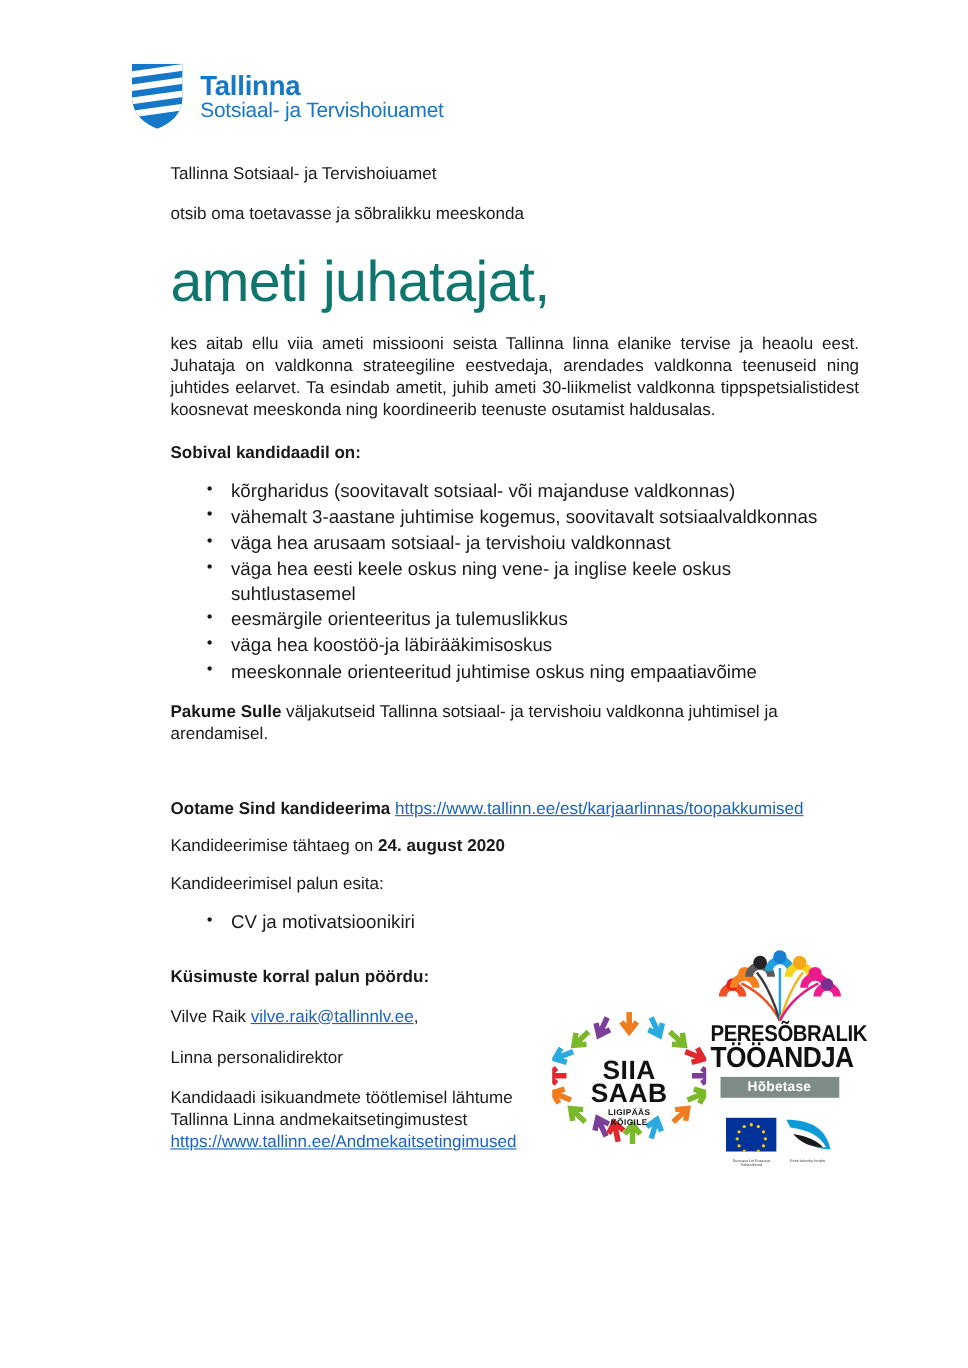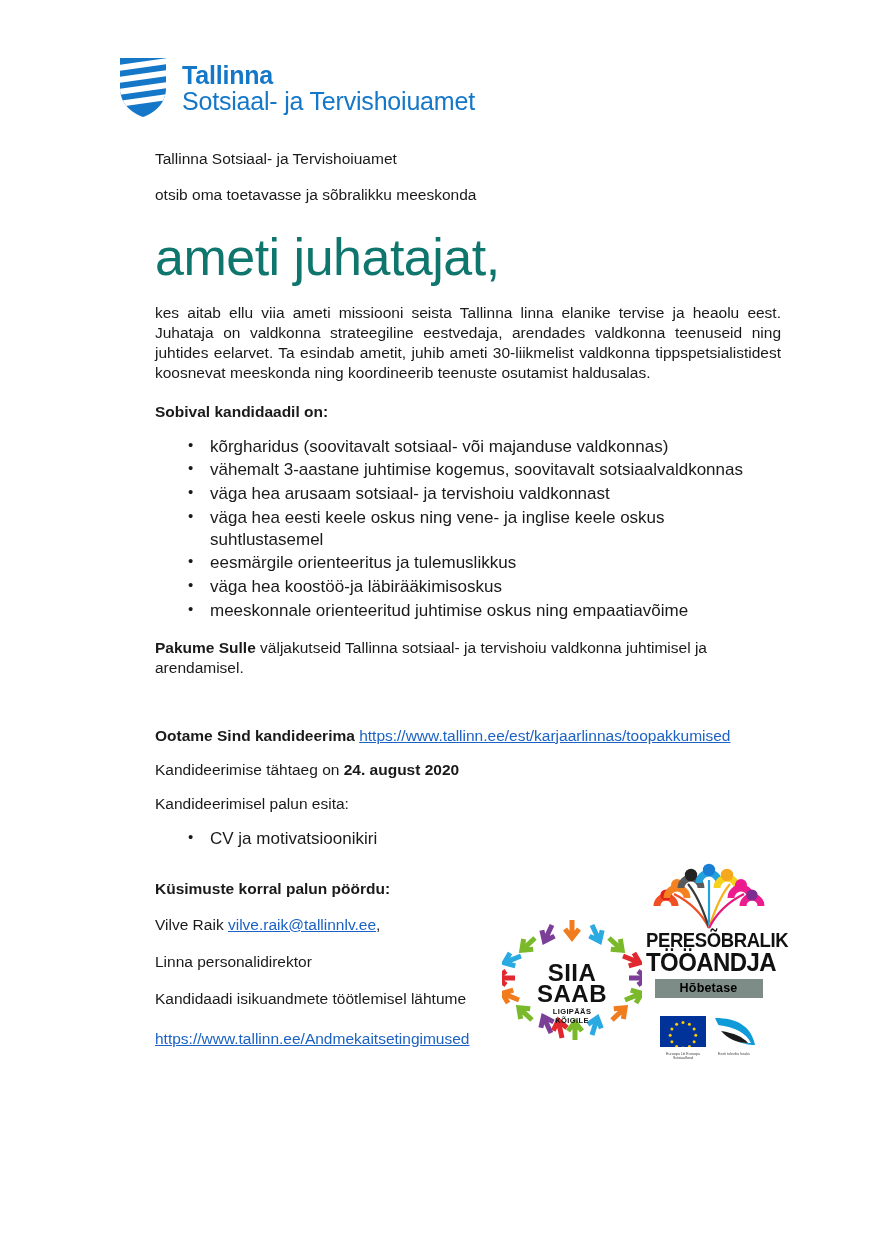--- a/index.html
+++ b/index.html
@@ -42,21 +42,21 @@
     line-height: 1.06;
     color: #1577c8;
     padding-top: 2px;
   }
   .logo-line1 {
     font-size: 25px;
     font-weight: bold;
     letter-spacing: -0.2px;
   }
   .logo-line2 {
-    font-size: 25px;
+    font-size: 19px;
     font-weight: normal;
     letter-spacing: -0.2px;
   }
 
   
   .body-col {
     position: absolute;
     left: 155px;
     top: 150px;
     width: 626px;
@@ -179,21 +179,21 @@
     letter-spacing: -0.6px;
     color: #111111;
     transform: scaleY(1.1);
     display: block;
     margin-top: 3px;
   }
   .hobetase {
     margin: 5px auto 0 auto;
     width: 108px;
     background: #7e8c88;
-    color: #000000;
+    color: #ffffff;
     font-size: 12.5px;
     font-weight: bold;
     text-align: center;
     padding: 2px 0 3px 0;
     letter-spacing: 0.2px;
   }
   .eu-row {
     display: flex;
     justify-content: center;
     gap: 5px;
@@ -276,21 +276,21 @@
     </ul>
   </div>
 
   <div class="footer-left">
     <h2 class="subhead">Küsimuste korral palun pöördu:</h2>
 
     <p class="para"><span>Vilve Raik </span><a class="link" href="#">vilve.raik@tallinnlv.ee</a><span>,</span></p>
 
     <p class="para">Linna personalidirektor</p>
 
-    <p class="para multi"><span>Kandidaadi isikuandmete töötlemisel lähtume</span><br><br><a class="link" href="#">https://www.tallinn.ee/Andmekaitsetingimused</a></p>
+    <p class="para multi"><span>Kandidaadi isikuandmete töötlemisel lähtume</span><br><span>Tallinna Linna andmekaitsetingimustest</span><br><a class="link" href="#">https://www.tallinn.ee/Andmekaitsetingimused</a></p>
   </div>
 
   <div class="logo-cluster">
 
     <div class="siia-saab">
       <svg viewBox="0 0 140 135" width="140" height="135" aria-hidden="true">
         <g stroke-linecap="butt">
 
           <g>
 

